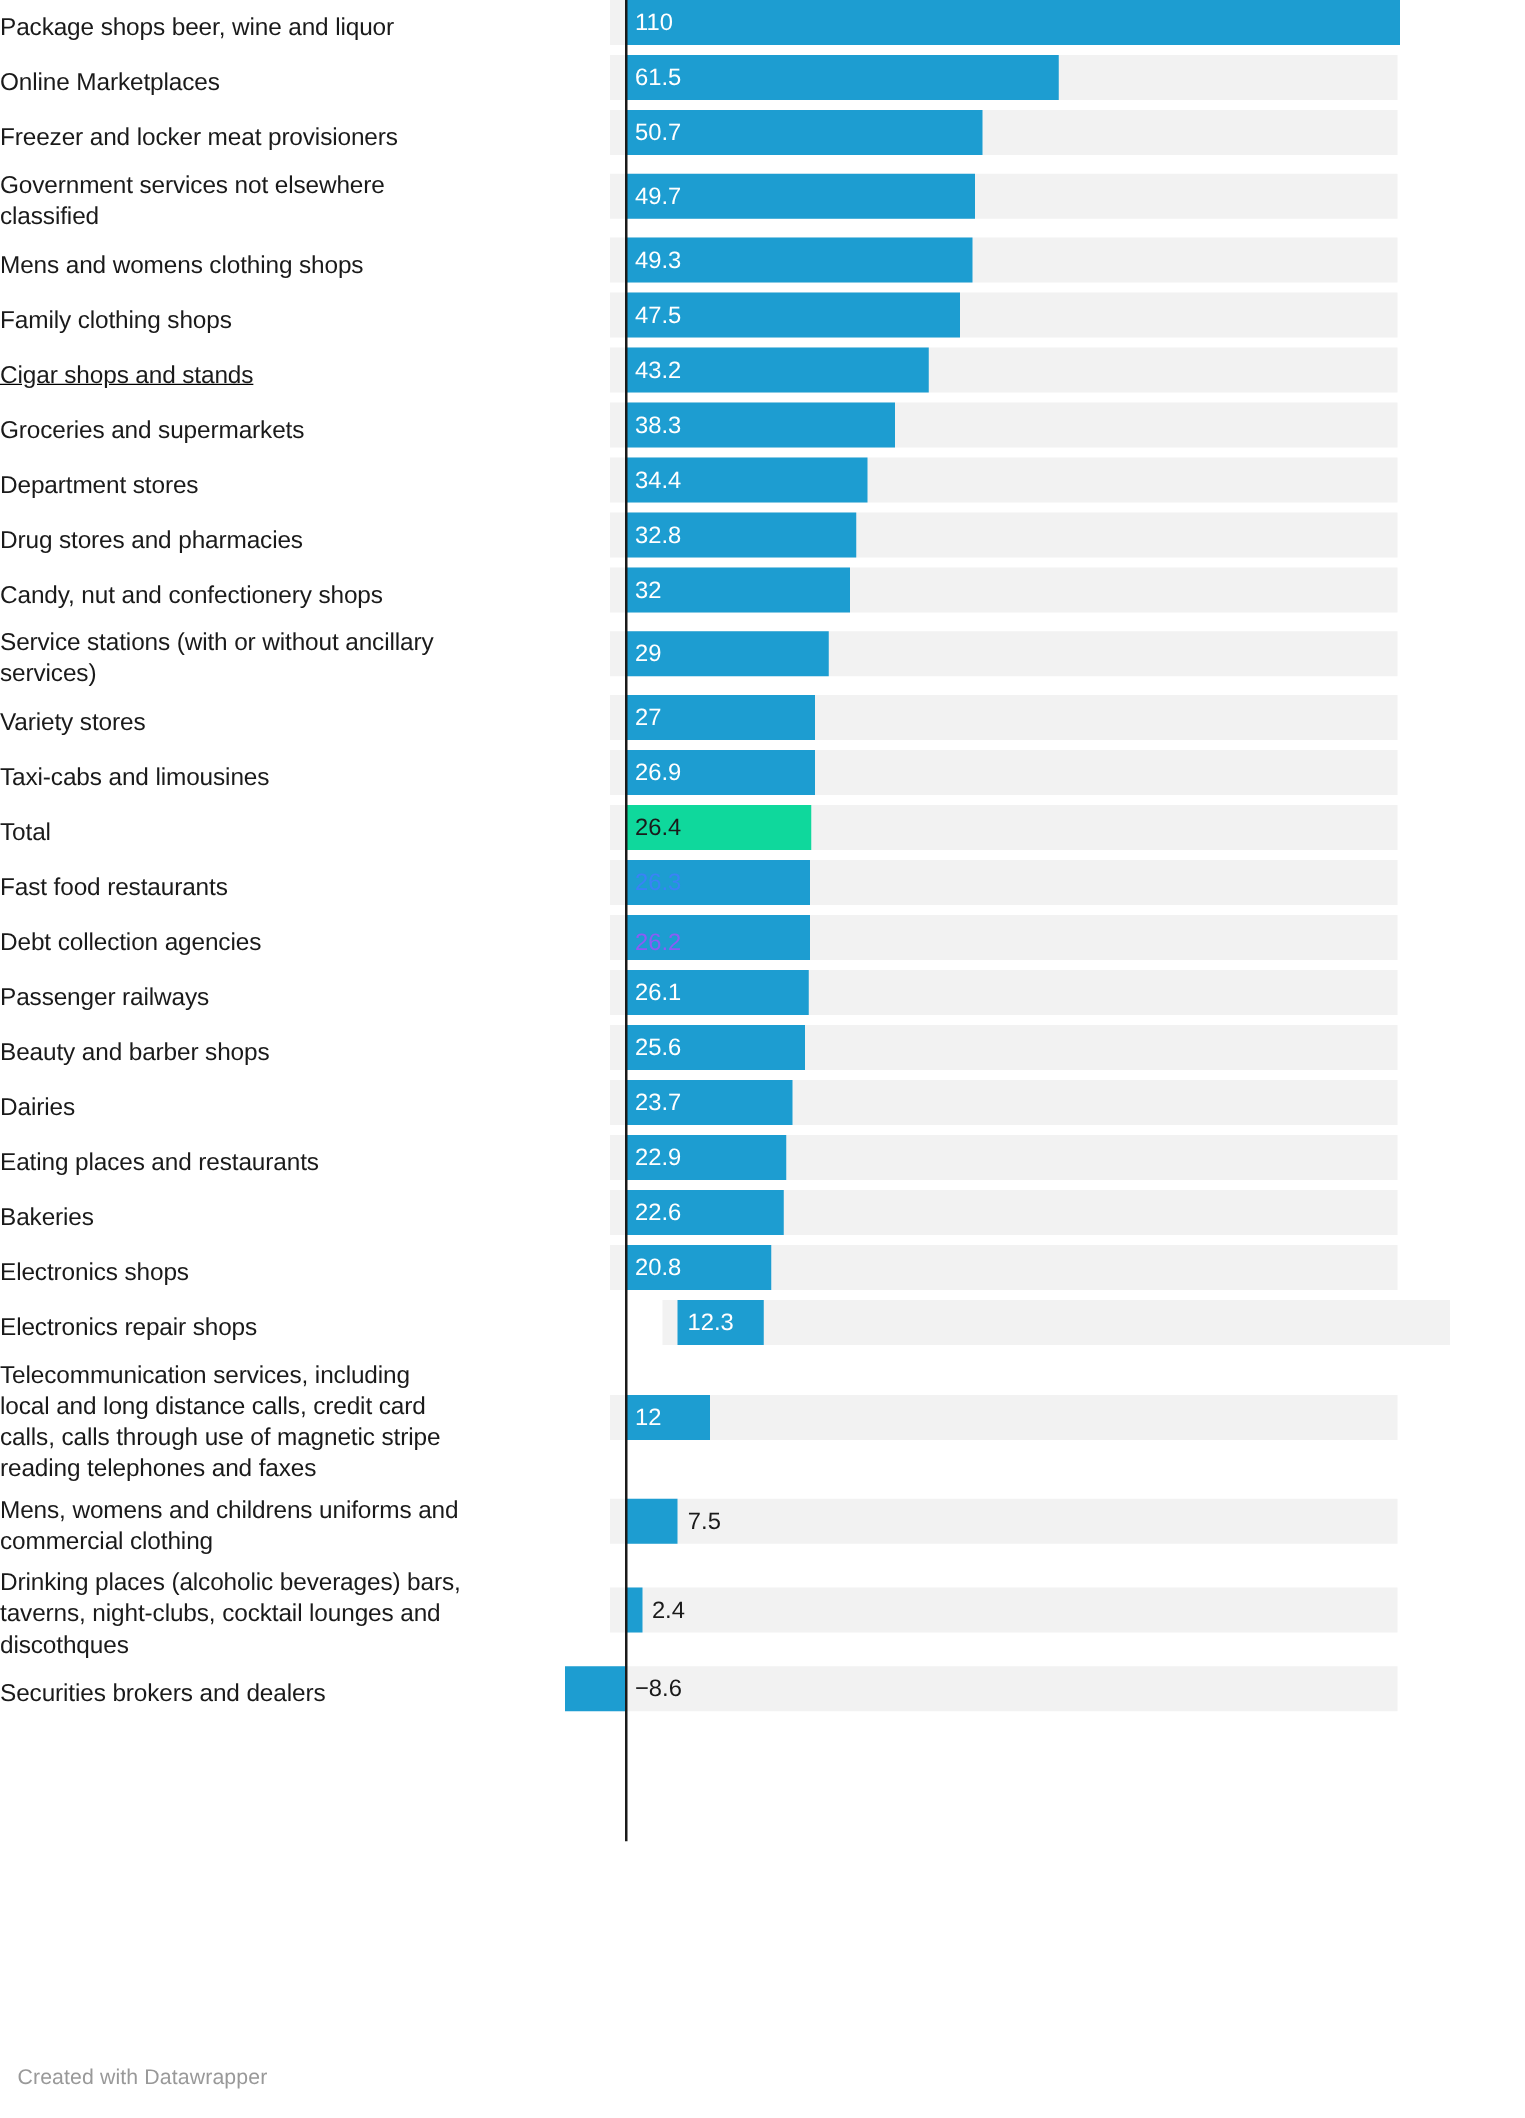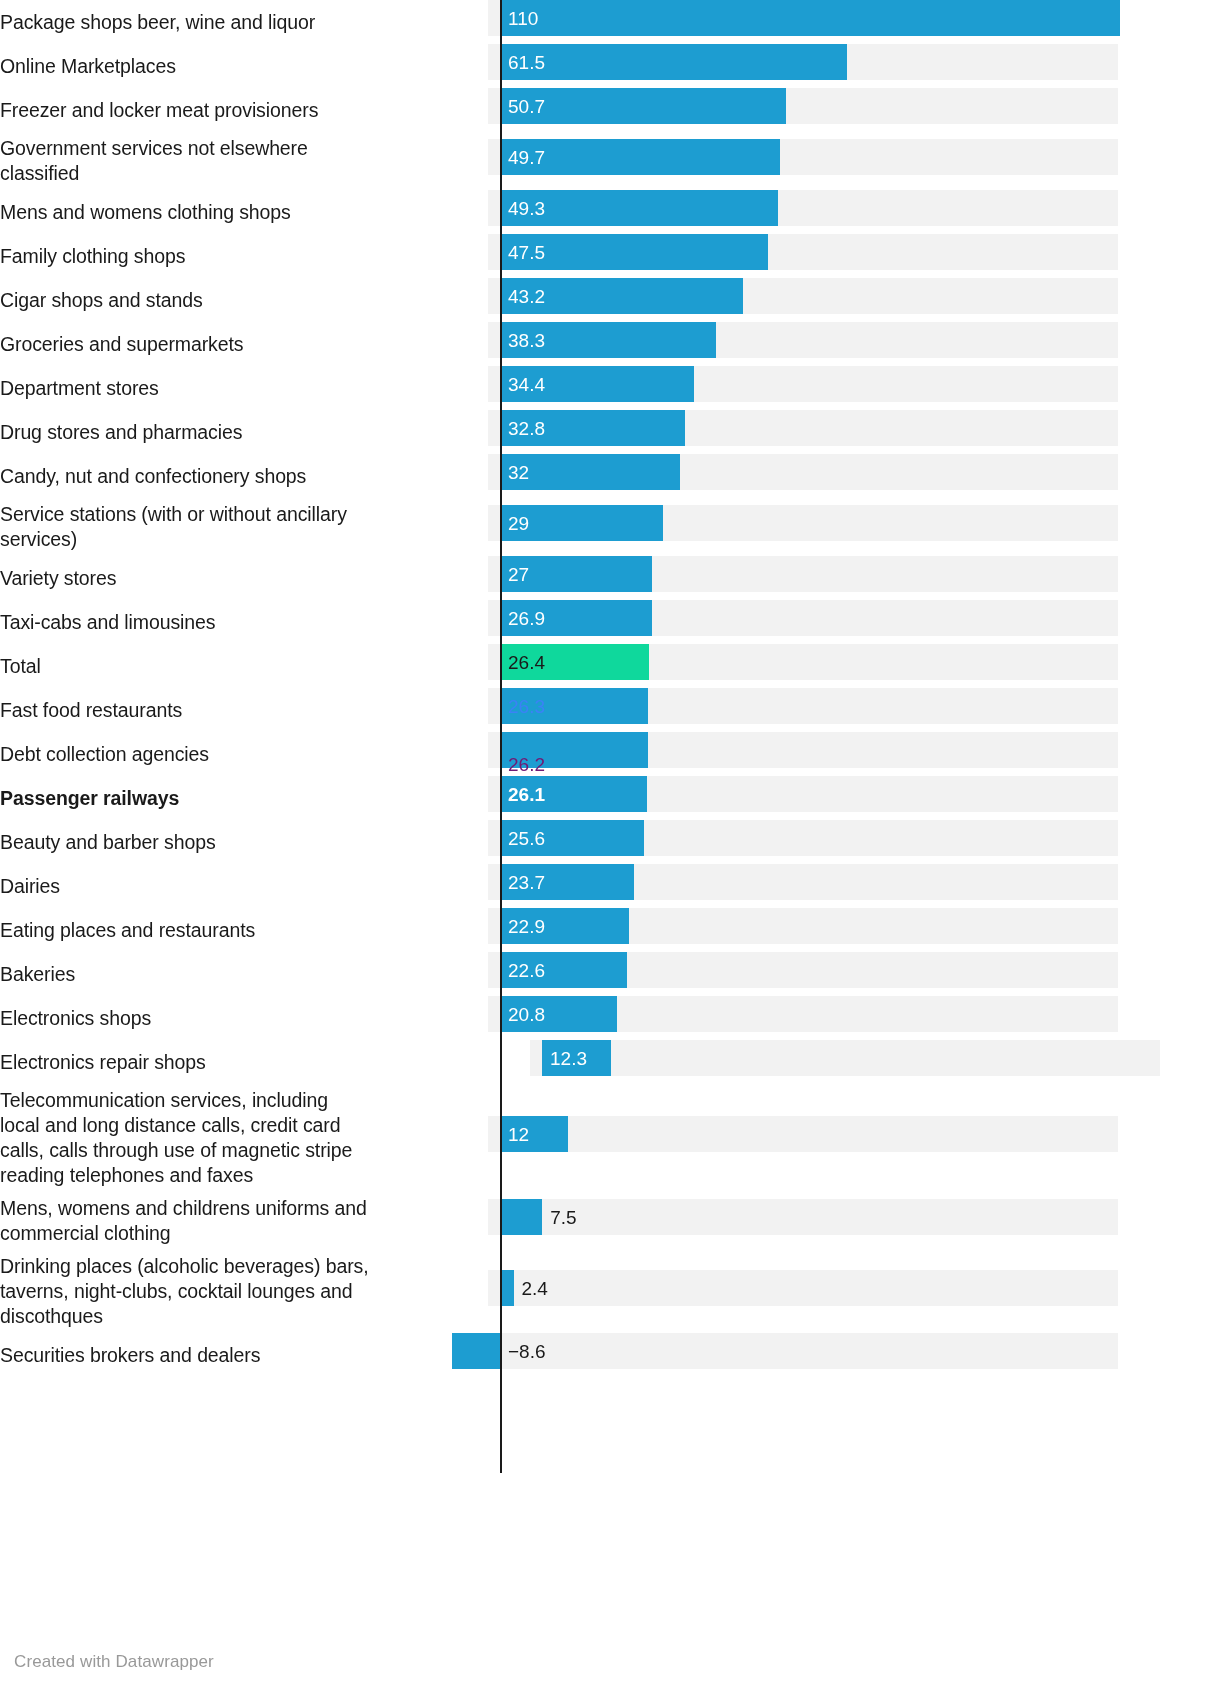--- a/index.html
+++ b/index.html
@@ -146,21 +146,21 @@
         </div>
       </div>
       <div class="bar-row" style="height: 44px;">
         <div class="row-label">Family clothing shops</div>
         <div class="row-plot">
           <div class="track" style="top: 0px; height: 36px; background: rgb(242, 242, 242);"></div>
           <div class="bar" style="top: 0px; height: 36px; width: 267.71px; background: rgb(29, 157, 209); left: 60px;"></div>
           <div class="bar-value inside" style="top: 9px; left: 68px; color: rgb(255, 255, 255);">47.5</div>
         </div>
       </div>
-      <div class="bar-row" style="height: 44px;">
+      <div class="bar-row" style="height: 44px; text-decoration: underline;">
         <div class="row-label">Cigar shops and stands</div>
         <div class="row-plot">
           <div class="track" style="top: 0px; height: 36px; background: rgb(242, 242, 242);"></div>
           <div class="bar" style="top: 0px; height: 36px; width: 243.475px; background: rgb(29, 157, 209); left: 60px;"></div>
           <div class="bar-value inside" style="top: 9px; left: 68px; color: rgb(255, 255, 255);">43.2</div>
         </div>
       </div>
       <div class="bar-row" style="height: 44px;">
         <div class="row-label">Groceries and supermarkets</div>
         <div class="row-plot">
@@ -232,24 +232,24 @@
           <div class="track" style="top: 0px; height: 36px; background: rgb(242, 242, 242);"></div>
           <div class="bar" style="top: 0px; height: 36px; width: 148.227px; background: rgb(29, 157, 209); left: 60px;"></div>
           <div class="bar-value inside" style="top: 9px; left: 68px; color: #3b82f6;">26.3</div>
         </div>
       </div>
       <div class="bar-row" style="height: 44px;">
         <div class="row-label">Debt collection agencies</div>
         <div class="row-plot">
           <div class="track" style="top: 0px; height: 36px; background: rgb(242, 242, 242);"></div>
           <div class="bar" style="top: 0px; height: 36px; width: 147.663px; background: rgb(29, 157, 209); left: 60px;"></div>
-          <div class="bar-value inside" style="top: 23px; left: 68px; color: #701a75;">26.2</div>
-        </div>
-      </div>
-      <div class="bar-row" style="height: 44px; font-weight: bold;">
+          <div class="bar-value inside" style="top: 13px; left: 68px; color: #8b5cf6;">26.2</div>
+        </div>
+      </div>
+      <div class="bar-row" style="height: 44px;">
         <div class="row-label">Passenger railways</div>
         <div class="row-plot">
           <div class="track" style="top: 0px; height: 36px; background: rgb(242, 242, 242);"></div>
           <div class="bar" style="top: 0px; height: 36px; width: 147.1px; background: rgb(29, 157, 209); left: 60px;"></div>
           <div class="bar-value inside" style="top: 9px; left: 68px; color: rgb(255, 255, 255);">26.1</div>
         </div>
       </div>
       <div class="bar-row" style="height: 44px;">
         <div class="row-label">Beauty and barber shops</div>
         <div class="row-plot">

